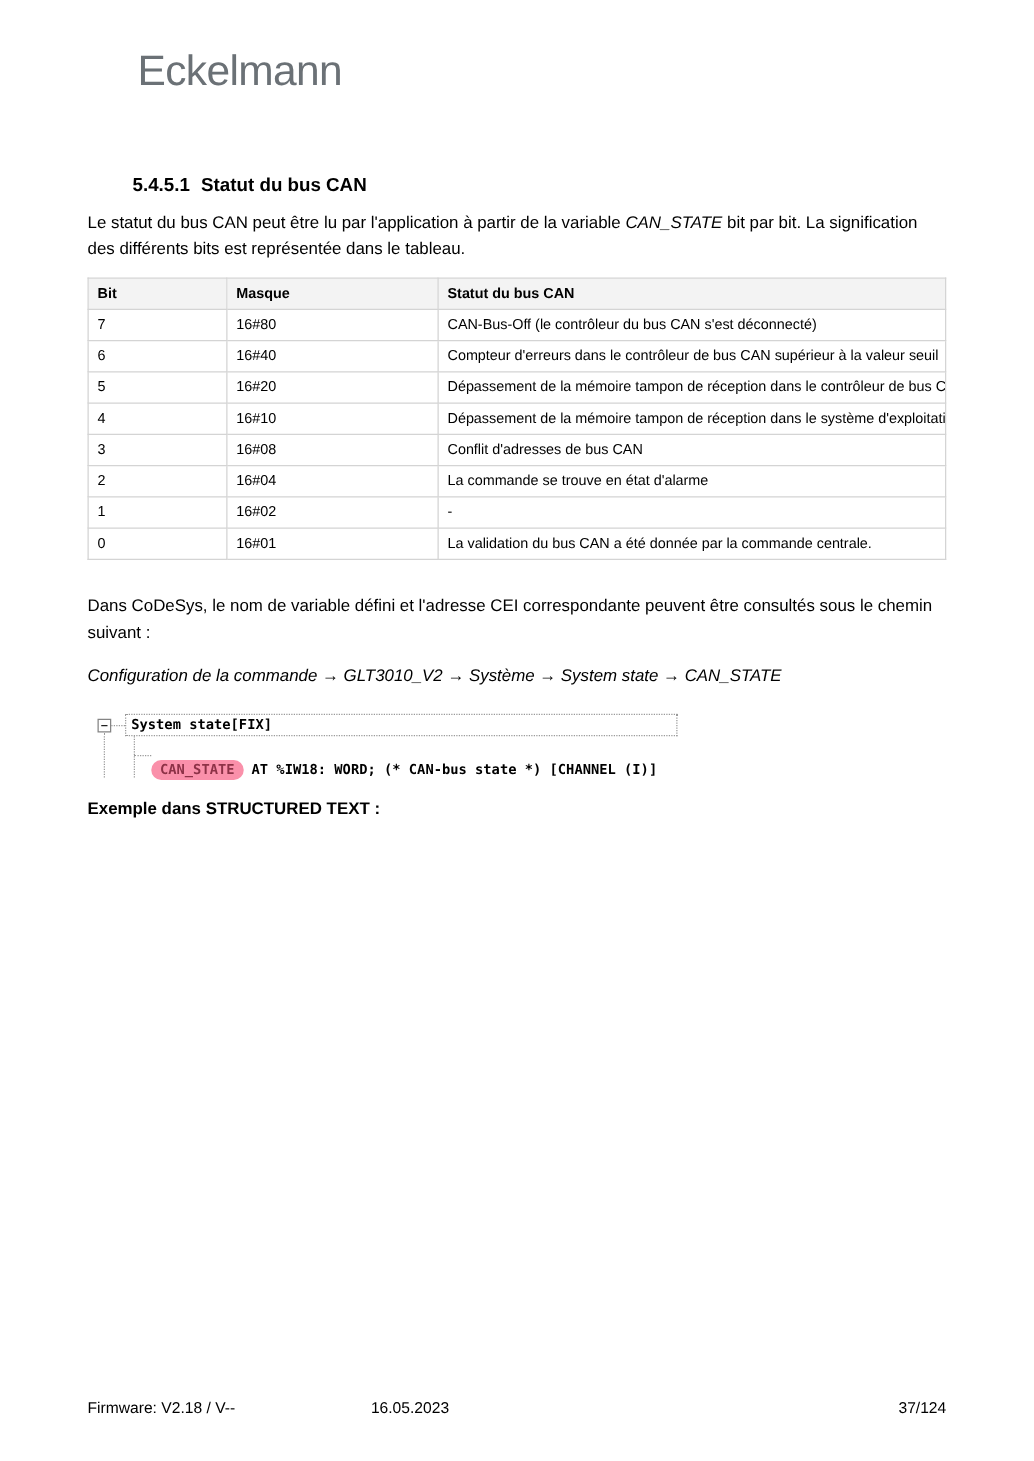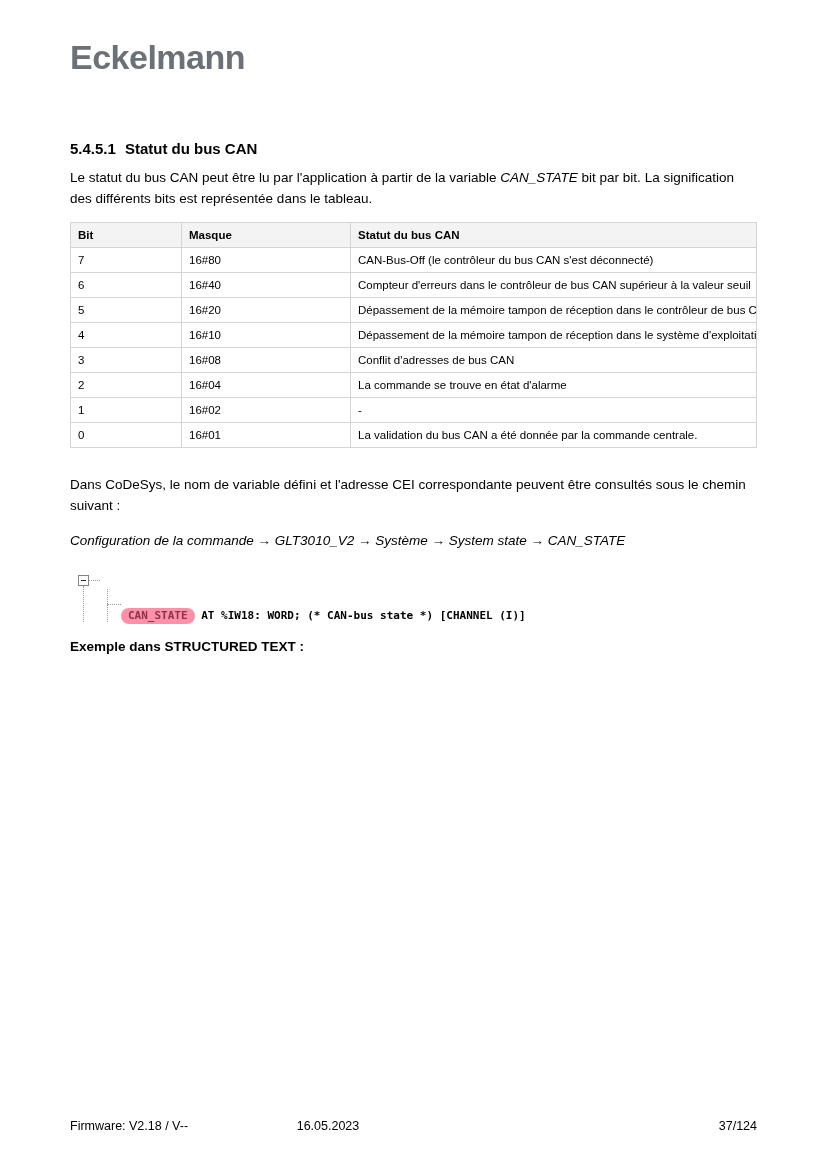--- a/index.html
+++ b/index.html
@@ -9,31 +9,32 @@
     font-family: "Liberation Sans", sans-serif;
     color: #000;
     position: relative;
     overflow: hidden;
   }
   .content { position: absolute; left: 70px; right: 70px; top: 0; }
 
   .logo {
     margin-top: 38px;
     font-size: 34px;
-    font-weight: bold;
+    font-weight: normal;
     color: #6b7176;
     letter-spacing: -0.5px;
+    margin-left: 40px;
   }
 
   .section-heading {
     margin: 63px 0 0 0;
     font-size: 15px;
     font-weight: bold;
   }
-  .heading-num { margin-right: 9px; }
+  .heading-num { margin-right: 9px; margin-left: 36px; }
 
   .body-text { font-size: 13.5px; line-height: 20.5px; }
   .intro { margin: 11px 0 0 0; }
   .var-italic { font-style: italic; }
 
   table.bit-table {
     margin-top: 13px;
     border-collapse: collapse;
     width: 100%;
     font-size: 11.5px;
@@ -179,20 +180,21 @@
   </table>
 
   <p class="body-text note">Dans CoDeSys, le nom de variable défini et l'adresse CEI correspondante peuvent être consultés sous le chemin suivant :</p>
 
   <p class="path-line">Configuration de la commande → GLT3010_V2 → Système → System state → CAN_STATE</p>
 
   <div class="tree">
     <span class="minus-box"></span>
     <span class="vline1"></span>
     <span class="hconn1"></span>
+    <div class="node-box">System state[FIX]</div>
     <span class="vline2"></span>
     <span class="hconn2"></span>
     <div class="tree-row2"><span class="hl-pill" style="background: rgb(250, 144, 170);">CAN_STATE</span><span> AT %IW18: WORD; (* CAN-bus state *) [CHANNEL (I)]</span></div>
   </div>
 
   <p class="body-text example-heading">Exemple dans STRUCTURED TEXT :</p>
 
 </div>
 
 <div class="footer">

